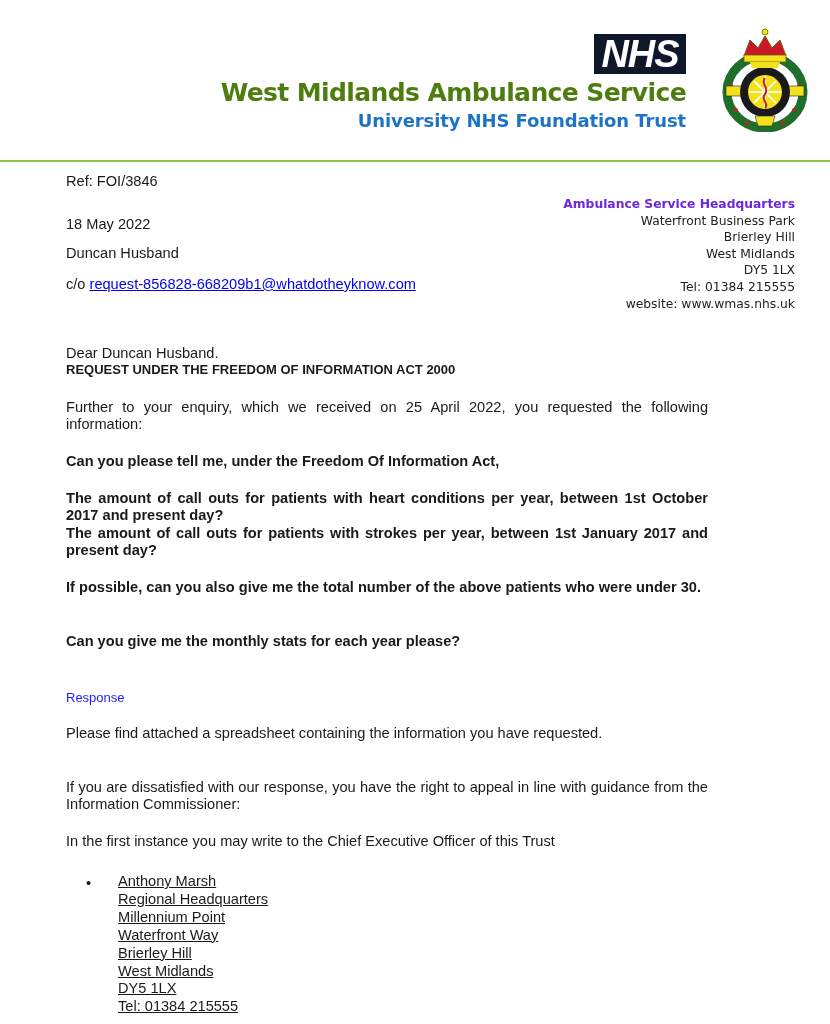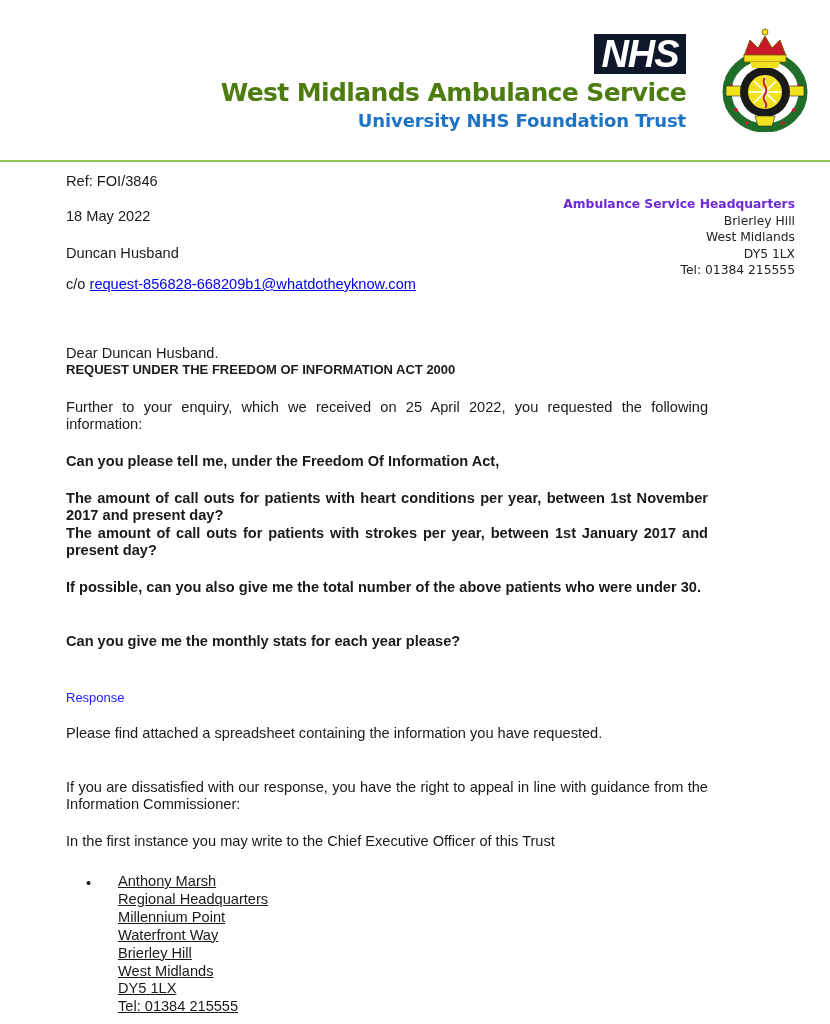--- a/index.html
+++ b/index.html
@@ -8,21 +8,21 @@
   .nhs-box { position: absolute; left: 594px; top: 34px; width: 92px; height: 40px; background: #0f172a; color: #fff; font-family: "Liberation Sans", sans-serif; font-weight: bold; font-style: italic; font-size: 38px; line-height: 40px; text-align: center; letter-spacing: -1px; }
   .org-name { position: absolute; right: 144px; top: 78px; font-family: "DejaVu Sans", sans-serif; font-weight: bold; font-size: 25px; color: #4d7c0f; letter-spacing: -0.6px; white-space: nowrap; margin-left: 9px; }
   .org-sub { position: absolute; right: 144px; top: 110px; font-family: "DejaVu Sans", sans-serif; font-weight: bold; font-size: 18px; color: #1f73c4; white-space: nowrap; letter-spacing: -0.1px; }
   .crest { position: absolute; left: 722px; top: 26px; width: 86px; height: 106px; }
 
   .green-rule { position: absolute; left: 0; top: 160px; width: 830px; height: 2px; background: #8dc54a; }
 
   .t { position: absolute; font-size: 14.6px; line-height: 17px; white-space: nowrap; }
   .left { left: 66px; }
   .ref { top: 173px; }
-  .date { top: 208px; text-align: center; }
+  .date { top: 216px; text-align: center; }
   .name { top: 245px; }
   .co { top: 262px; margin-top: 14px; }
   .co a { color: #0000ee; text-decoration: underline; }
 
   .hq { position: absolute; right: 35px; top: 196px; text-align: right; font-family: "DejaVu Sans", sans-serif; font-size: 12.3px; line-height: 16.6px; color: #222; }
   .hq .hq-title { color: #6d28d9; font-weight: bold; }
 
   .salutation { top: 345px; }
 
   .para { position: absolute; left: 66px; width: 642px; font-size: 14.6px; line-height: 17px; text-align: justify; }
@@ -79,33 +79,35 @@
 
 <div class="t left ref">Ref: FOI/3846</div>
 <div class="t left date">18 May 2022</div>
 <div class="t left name">Duncan Husband</div>
 <div class="t left co">
   <span>c/o </span><a href="#">request-856828-668209b1@whatdotheyknow.com</a>
 </div>
 
 <div class="hq">
   <div class="hq-title">Ambulance Service Headquarters</div>
+  <div>Waterfront Business Park</div>
   <div>Brierley Hill</div>
   <div>West Midlands</div>
   <div>DY5 1LX</div>
   <div>Tel: 01384 215555</div>
+  <div>website: www.wmas.nhs.uk</div>
 </div>
 
 <div class="t left salutation" style="top:345px">Dear Duncan Husband.</div>
 <div class="heading-row" style="top:362px">REQUEST UNDER THE FREEDOM OF INFORMATION ACT 2000</div>
 
 <div class="para" style="top:399px">Further to your enquiry, which we received on 25 April 2022, you requested the following information:</div>
 
 <div class="para b nojust" style="top:453px">Can you please tell me, under the Freedom Of Information Act,</div>
-<div class="para b" style="top:490px">The amount of call outs for patients with heart conditions per year, between 1st November 2017 and present day?</div>
+<div class="para b" style="top:490px">The amount of call outs for patients with heart conditions per year, between 1st October 2017 and present day?</div>
 <div class="para b" style="top:525px">The amount of call outs for patients with strokes per year, between 1st January 2017 and present day?</div>
 <div class="para b" style="top:579px">If possible, can you also give me the total number of the above patients who were under 30.</div>
 <div class="para b nojust" style="top:633px">Can you give me the monthly stats for each year please?</div>
 
 <div class="response-label">Response</div>
 <div class="para nojust" style="top:725px">Please find attached a spreadsheet containing the information you have requested.</div>
 <div class="para" style="top:779px">If you are dissatisfied with our response, you have the right to appeal in line with guidance from the Information Commissioner:</div>
 <div class="para nojust" style="top:833px">In the first instance you may write to the Chief Executive Officer of this Trust</div>
 
 <div class="bullet">•</div>

